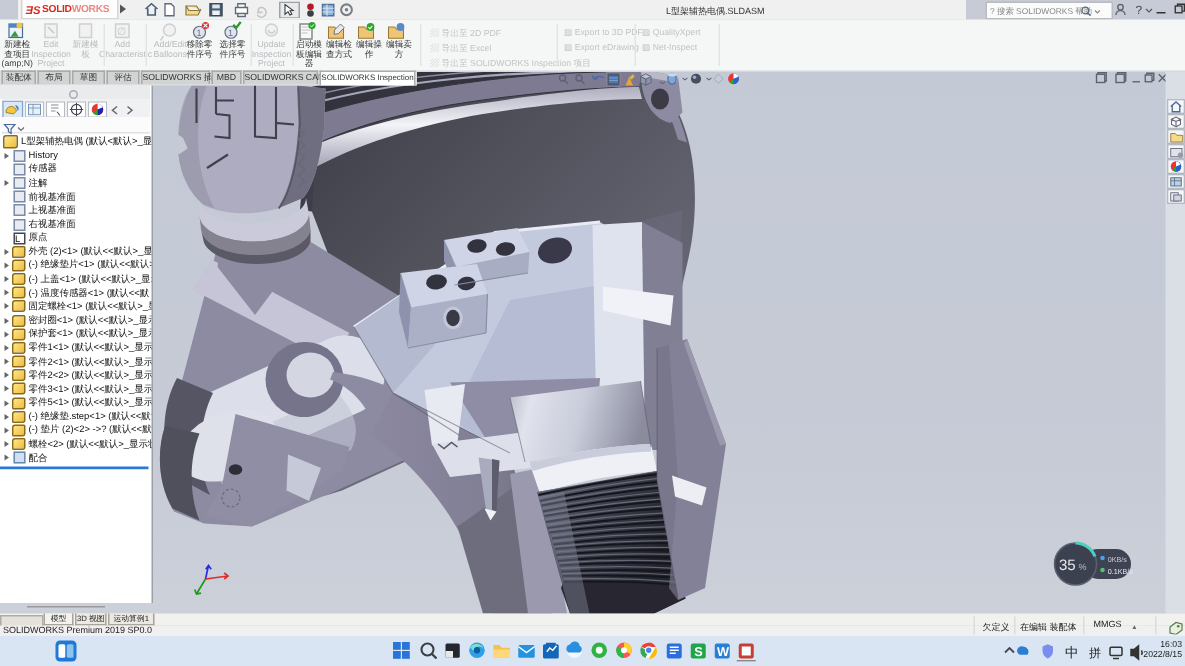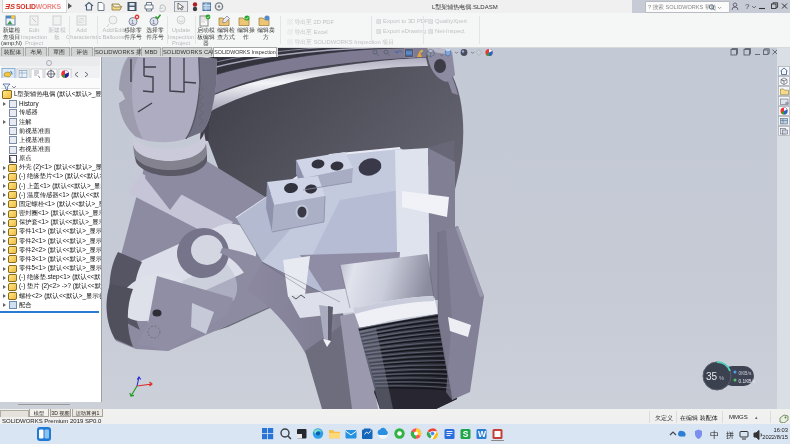--- a/index.html
+++ b/index.html
@@ -1,17 +1,17 @@
 <!DOCTYPE html>
 <html><head><meta charset="utf-8">
 <style>
 html,body{margin:0;padding:0}
 #app{position:relative;width:790px;height:444px;overflow:hidden;font-family:"Liberation Sans",sans-serif;background:#c6cbd6}
 .abs{position:absolute}
-#titlebar{left:0;top:0;width:632px;height:13px;background:#f0f0f0}
+#titlebar{left:12px;top:0;width:632px;height:13px;background:#f0f0f0}
 #ribbon{left:0;top:13px;width:790px;height:34px;background:#f5f6f6;border-bottom:1px solid #d8d9da}
 #tabrow{left:0;top:47px;width:278px;height:10px;background:#dcdddd}
 .tab{position:absolute;top:0;height:9px;background:#d2d3d3;border:1px solid #a8a9aa;border-bottom:none;font-size:5.8px;color:#333;text-align:center;line-height:9px;white-space:nowrap;box-sizing:border-box}
 .tab.act{background:#fff;height:10px;font-size:5.3px}
 #leftpanel{left:0;top:57px;width:101px;height:345px;background:#fff;border-right:1px solid #9aa0a8}
 #paneltop{left:0;top:0;width:100px;height:9px;background:#e9ebed}
 #ptabs{left:1px;top:9px;width:99px;height:12px;background:#f0f1f2;border-bottom:1px solid #d0d2d4}
 #pfilter{left:1px;top:21px;width:99px;height:10px;background:#fbfbfc;border-bottom:1px solid #e0e2e4}
 #tree{left:0;top:33px;width:101px;font-size:6.3px;color:#111;white-space:nowrap;overflow:hidden}
 .trow{height:9.17px;display:flex;align-items:center}

